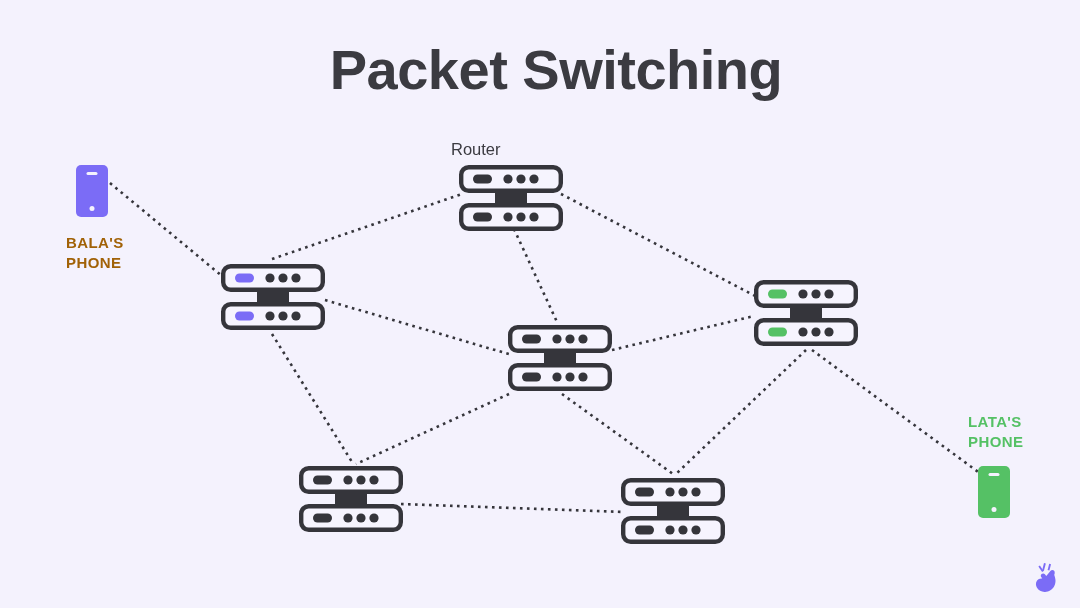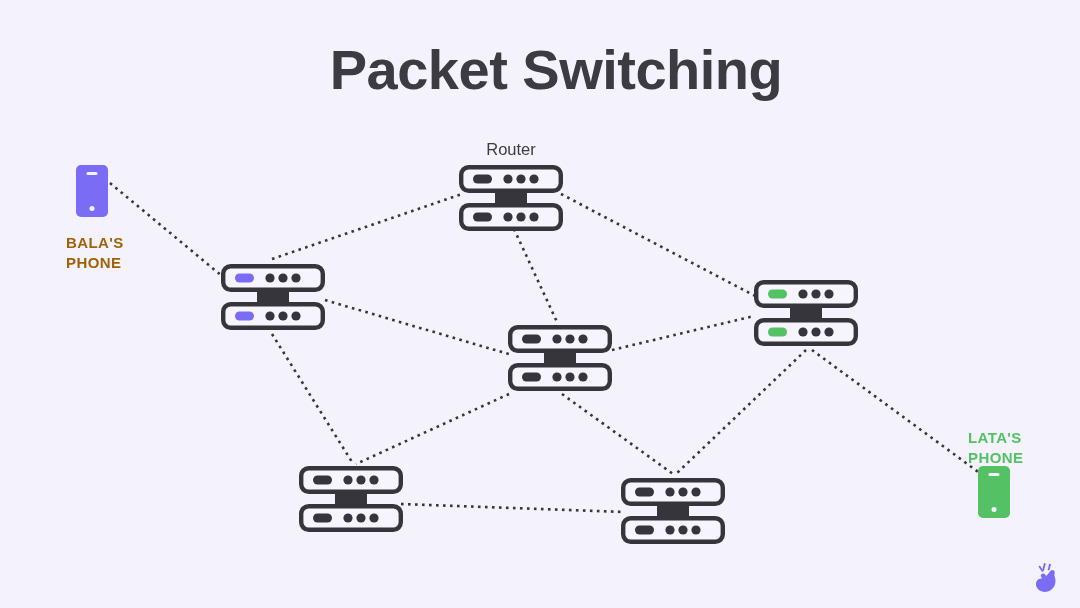--- a/index.html
+++ b/index.html
@@ -37,21 +37,20 @@
     font-size: 56px;
     font-weight: bold;
     color: #3b3b41;
     letter-spacing: -0.5px;
     line-height: 1.0;
   }
   .node-label {
     position: absolute;
     font-size: 16.5px;
     color: #3b3b41;
-    text-align: center;
     white-space: nowrap;
     line-height: 1.1;
   }
   
   .server {
     position: absolute;
     width: 104px;
     height: 66px;
   }
   .server svg { display: block; overflow: visible; }
@@ -216,21 +215,21 @@
       <div class="phone" style="left: 76px; top: 165px; background: rgb(123, 108, 246);">
         <span class="speaker"></span>
         <span class="home"></span>
       </div>
       <div class="phone-label" style="left: 66px; top: 233px; color: #a16207;">BALA'S
 PHONE</div>
       <div class="phone" style="left: 978px; top: 466px; background: rgb(85, 193, 101);">
         <span class="speaker"></span>
         <span class="home"></span>
       </div>
-      <div class="phone-label" style="left: 968px; top: 412px; color: rgb(85, 193, 101); margin-top: 16px;">LATA'S
+      <div class="phone-label" style="left: 968px; top: 412px; color: rgb(85, 193, 101);">LATA'S
 PHONE</div>
     </div>
 
   <div class="logo">
     <svg viewBox="0 0 40 40" xmlns="http://www.w3.org/2000/svg">
       <g id="logo-art" fill="#7b6cf6">
         <path d="M18.0 5.0 L16.1 12.4 L17.9 12.9 L19.8 5.5 Z"></path>
         <path d="M23.2 5.8 L21.6 12.0 L23.4 12.5 L25.0 6.3 Z"></path>
         <path d="M12.4 8.6 L16.1 14.0 L17.6 12.9 L13.9 7.5 Z"></path>
         <path d="M27.9 12.6 C26.9 11.7 25.4 11.8 24.6 12.8

